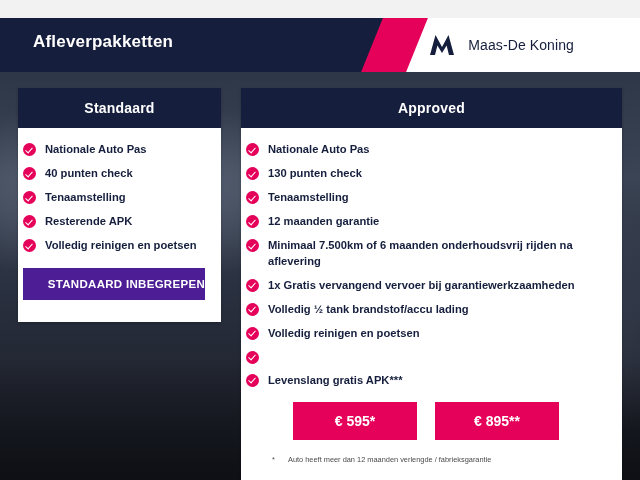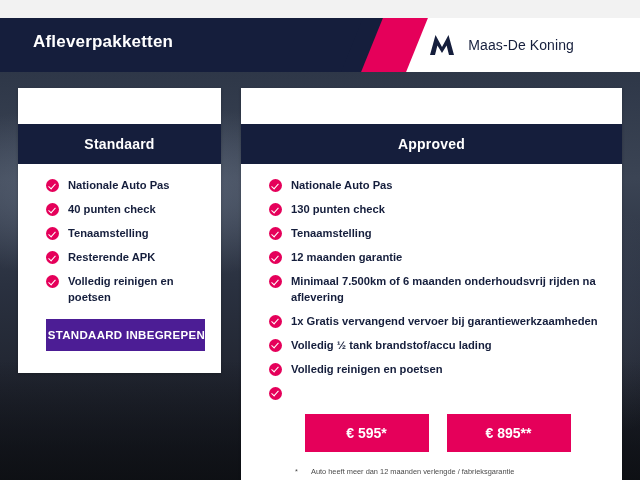--- a/index.html
+++ b/index.html
@@ -136,24 +136,23 @@
     width: 381px;
   }
   .card-head {
     background: #151e3c;
     color: #ffffff;
     text-align: center;
     font-size: 14px;
     font-weight: bold;
     padding: 12px 0 12px;
     letter-spacing: 0.2px;
-    margin-top: 36px;
   }
   .card-body {
-    padding: 14px 16px 16px 28px;
+    padding: 14px 16px 16px 5px;
   }
   ul.feature-list {
     list-style: none;
     margin: 0;
     padding: 0;
   }
   ul.feature-list li {
     display: flex;
     align-items: flex-start;
     margin-bottom: 9px;
@@ -323,20 +322,24 @@
           <span class="check"></span>
           <span class="feature-text">Volledig ½ tank brandstof/accu lading</span>
         </li>
         <li>
           <span class="check"></span>
           <span class="feature-text">Volledig reinigen en poetsen</span>
         </li>
         <li>
           <span class="check"></span>
         </li>
+        <li>
+          <span class="check"></span>
+          <span class="feature-text">Levenslang gratis APK***</span>
+        </li>
       </ul>
 
       <div class="price-row">
         <button class="price-btn">€ 595*</button>
         <button class="price-btn">€ 895**</button>
       </div>
 
       <div class="footnotes">
         <div class="footnote">
           <span class="fn-mark">*</span>

